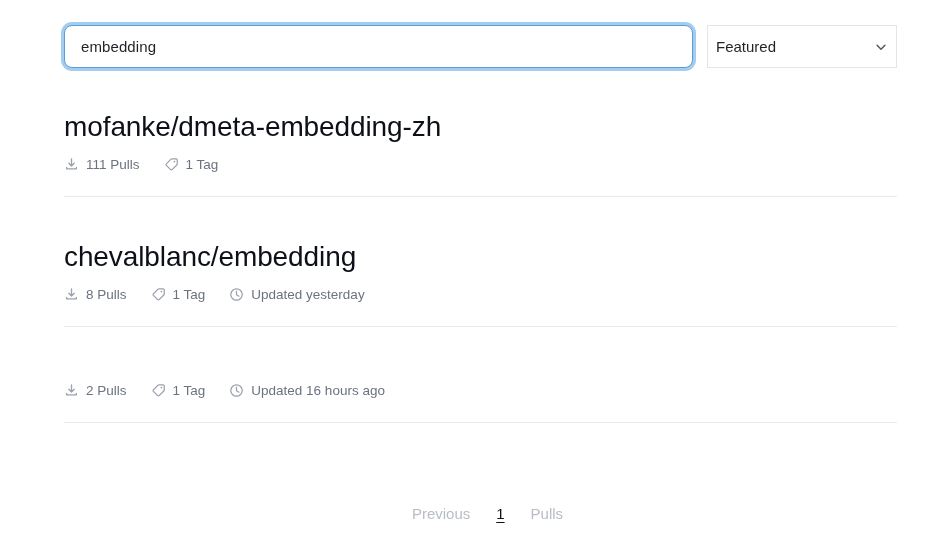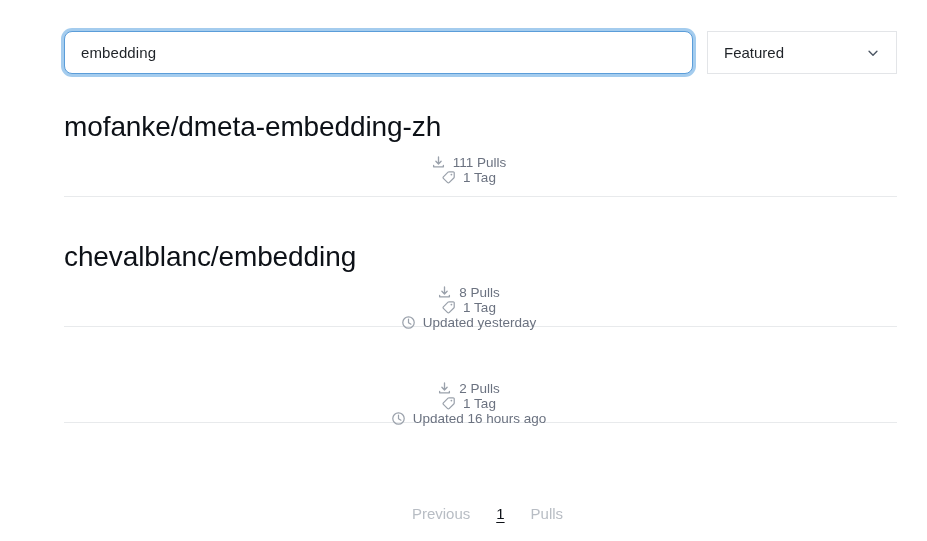--- a/index.html
+++ b/index.html
@@ -18,21 +18,21 @@
     position: relative;
     width: 927px;
     height: 541px;
     background: #ffffff;
   }
 
   
   .searchrow {
     position: absolute;
     left: 64px;
-    top: 30px;
+    top: 24px;
     width: 833px;
     height: 45px;
     display: flex;
     align-items: center;
     justify-content: space-between;
   }
   .search-wrap {
     width: 629px;
     height: 43px;
     box-sizing: border-box;
@@ -59,21 +59,21 @@
   .select-wrap {
     position: relative;
     width: 190px;
     height: 43px;
     box-sizing: border-box;
     border: 1px solid #e3e5e8;
     border-radius: 0;
     background: #ffffff;
     display: flex;
     align-items: center;
-    padding: 0 16px;
+    padding: 0 8px;
     cursor: pointer;
   }
   .select-label {
     font-size: 15px;
     color: #1f2328;
     flex: 1;
   }
   .chev {
     width: 14px;
     height: 14px;
@@ -99,21 +99,20 @@
     color: #0d1117;
     letter-spacing: -0.1px;
     text-decoration: none;
     cursor: pointer;
   }
   .meta {
     display: flex;
     align-items: center;
     margin-top: 11px;
     height: 18px;
-    flex-direction: column;
   }
   .meta-item {
     display: flex;
     align-items: center;
     font-size: 13.5px;
     color: #6b7280;
     margin-right: 24px;
     white-space: nowrap;
   }
   .meta-item .ico {

